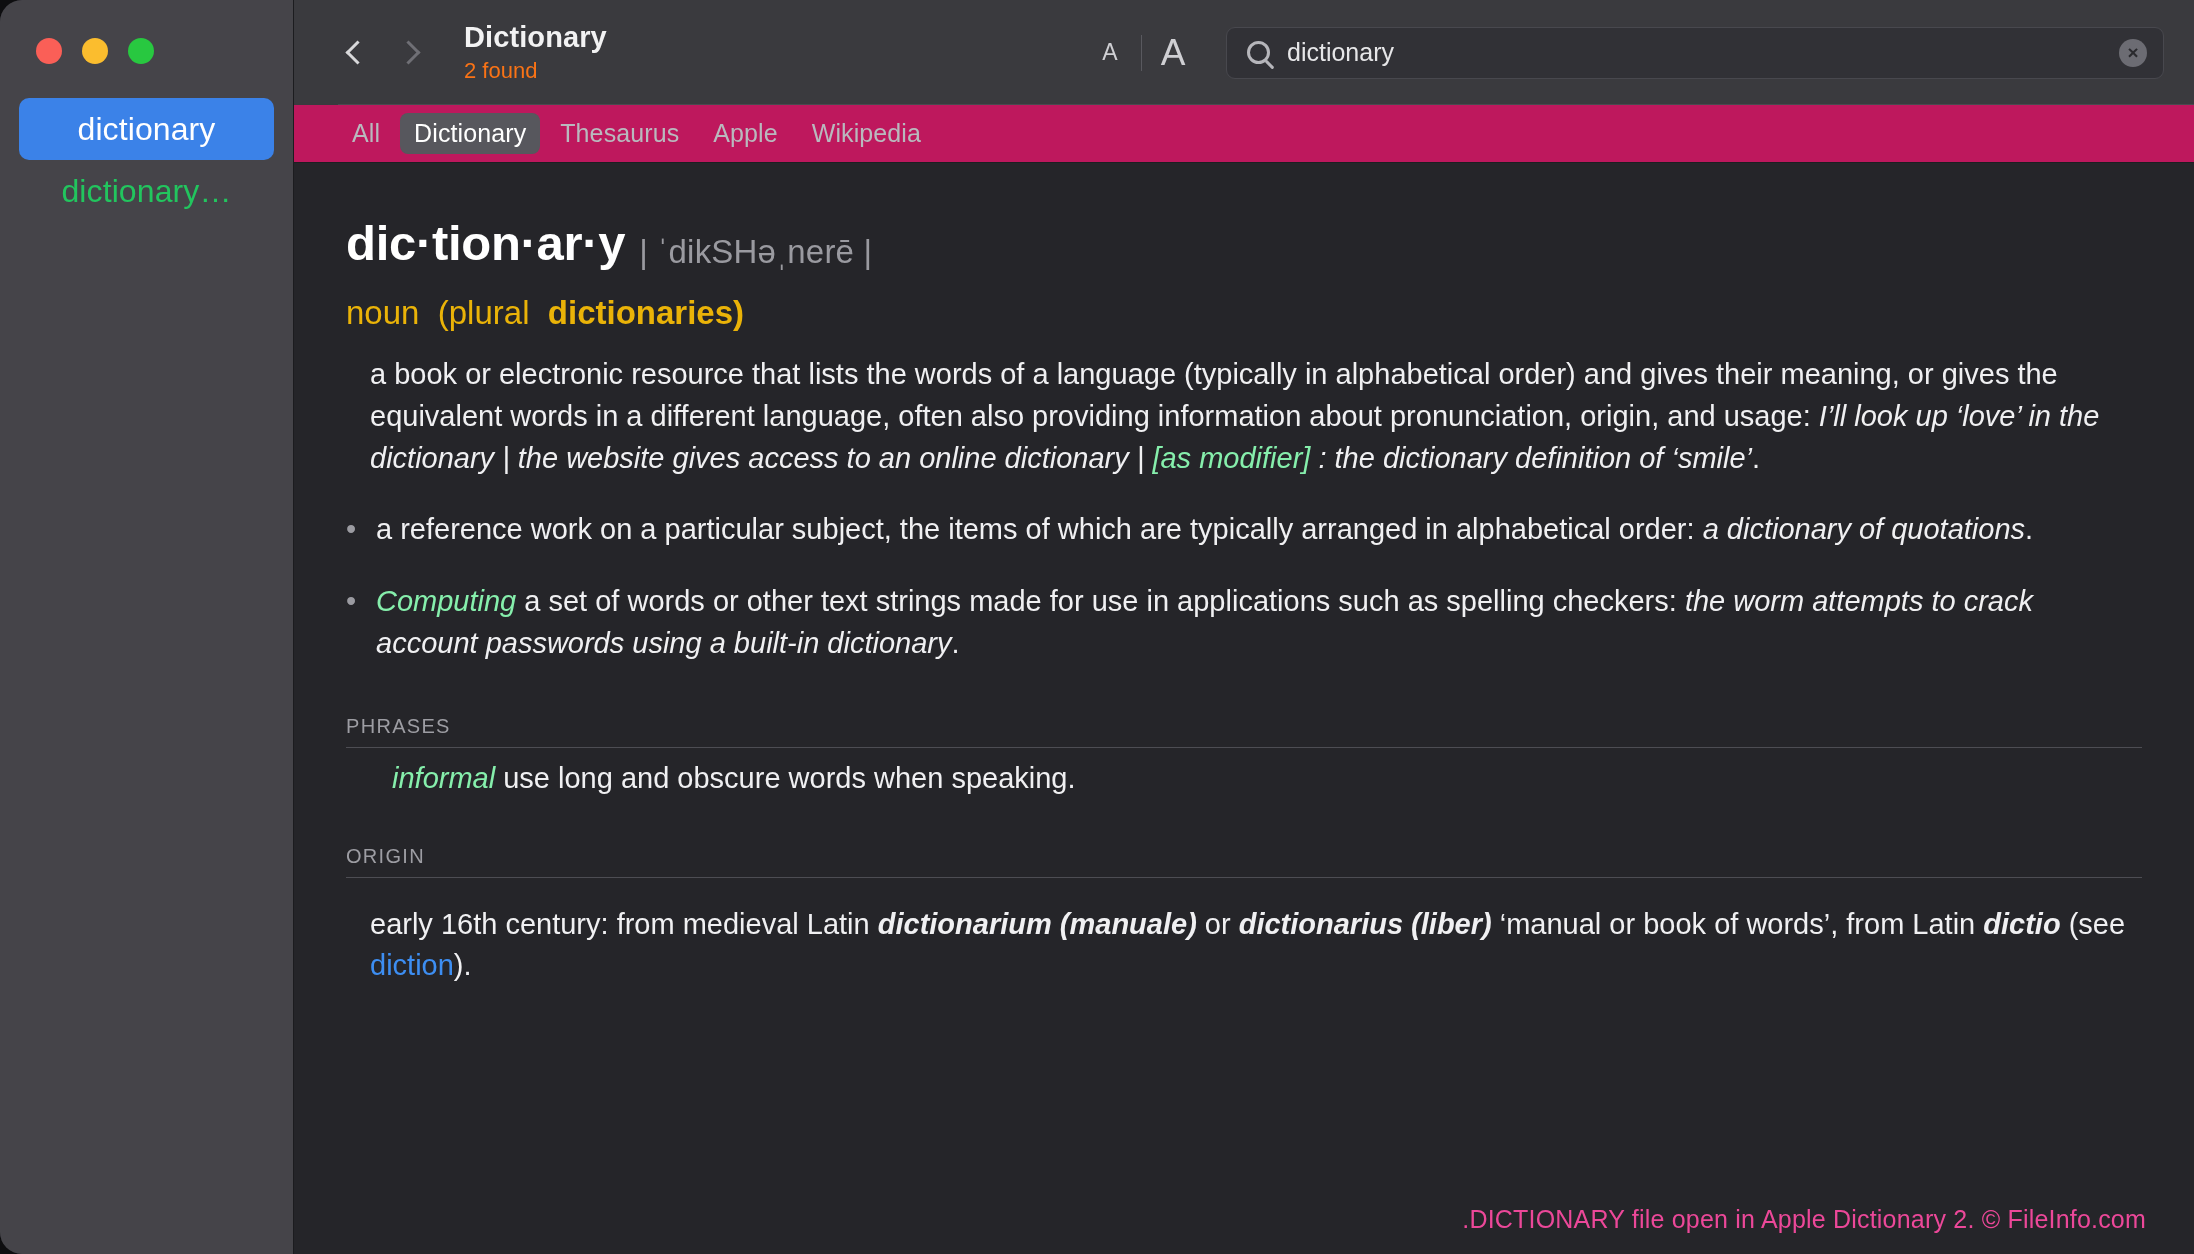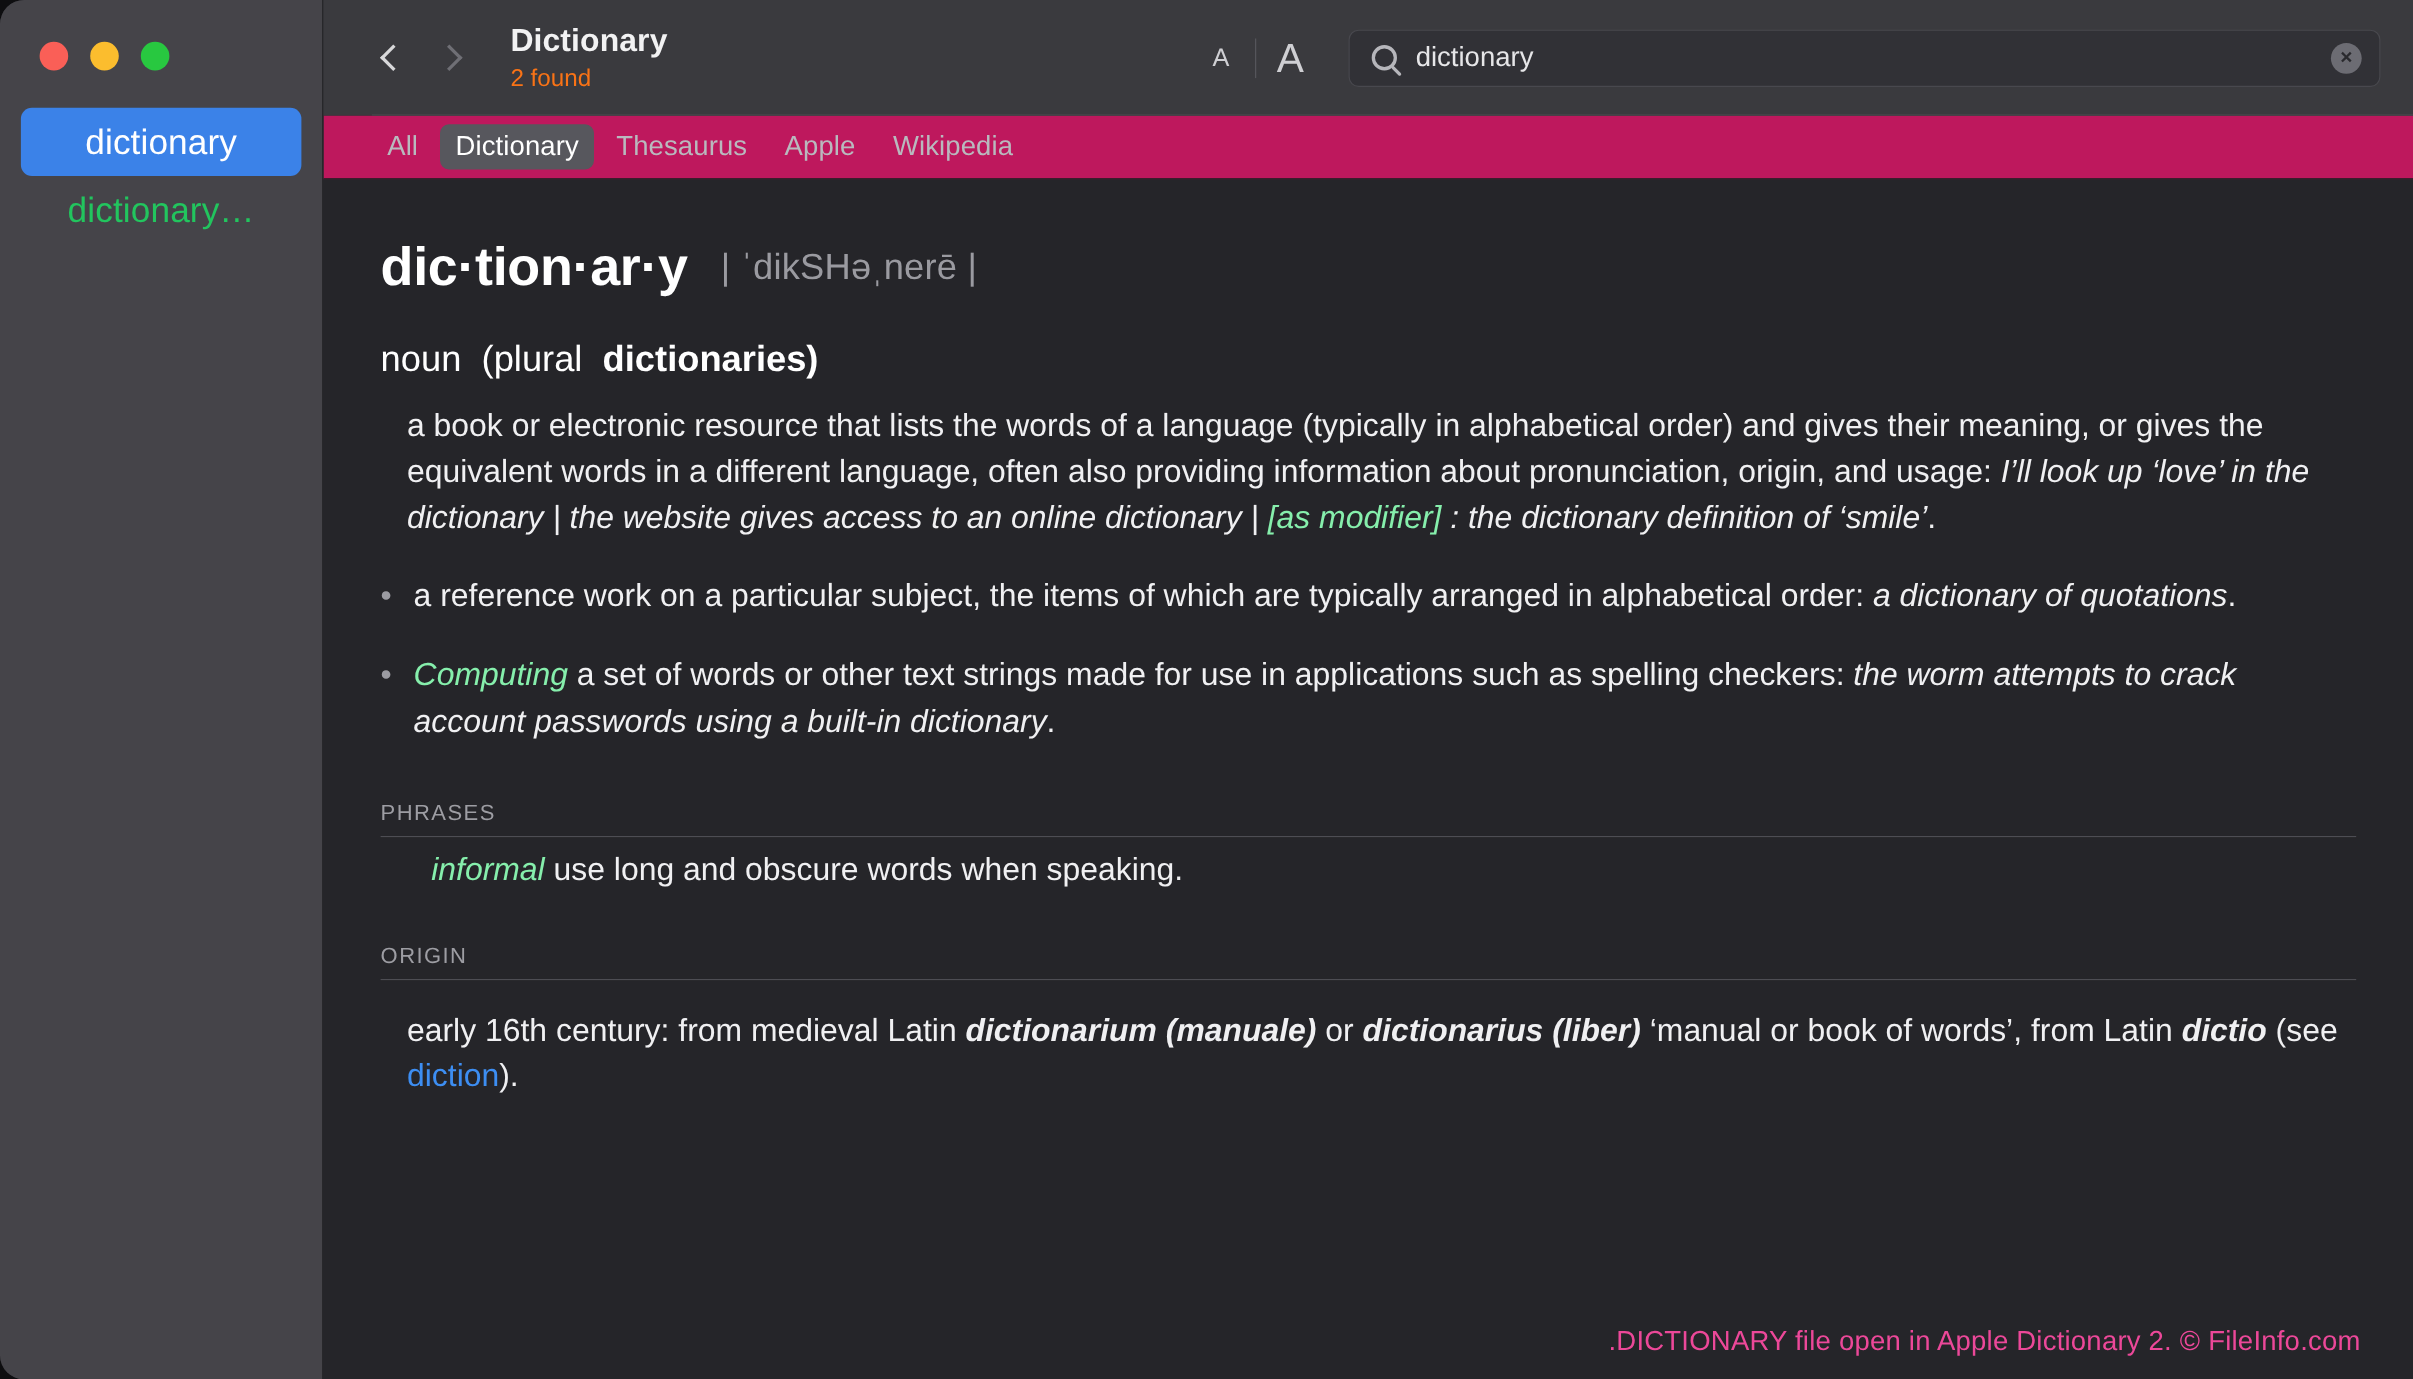--- a/index.html
+++ b/index.html
@@ -218,40 +218,40 @@
   .content {
     flex: 1 1 auto;
     background: #252529;
     padding: 52px 52px 0 52px;
     position: relative;
     overflow: hidden;
   }
 
   .headword-row {
     display: flex;
-    align-items: center;
-    gap: 16px;
+    align-items: flex-end;
+    gap: 0;
   }
   .headword {
     font-size: 49px;
     font-weight: bold;
     color: #ffffff;
     letter-spacing: -.3px;
   }
   .pron {
     font-size: 33px;
     color: #9a9aa0;
     margin-left: 14px;
     letter-spacing: .2px;
   }
 
   .pos-line {
-    margin-top: 36px;
+    margin-top: 23px;
     font-size: 33px;
-    color: #ffffff;
+    color: #eab308;
   }
   .pos-line .plural-word { font-weight: bold; }
 
   .sense {
     margin-top: 22px;
     padding-left: 24px;
     font-size: 29px;
     line-height: 1.44;
     color: #f0f0f2;
   }

